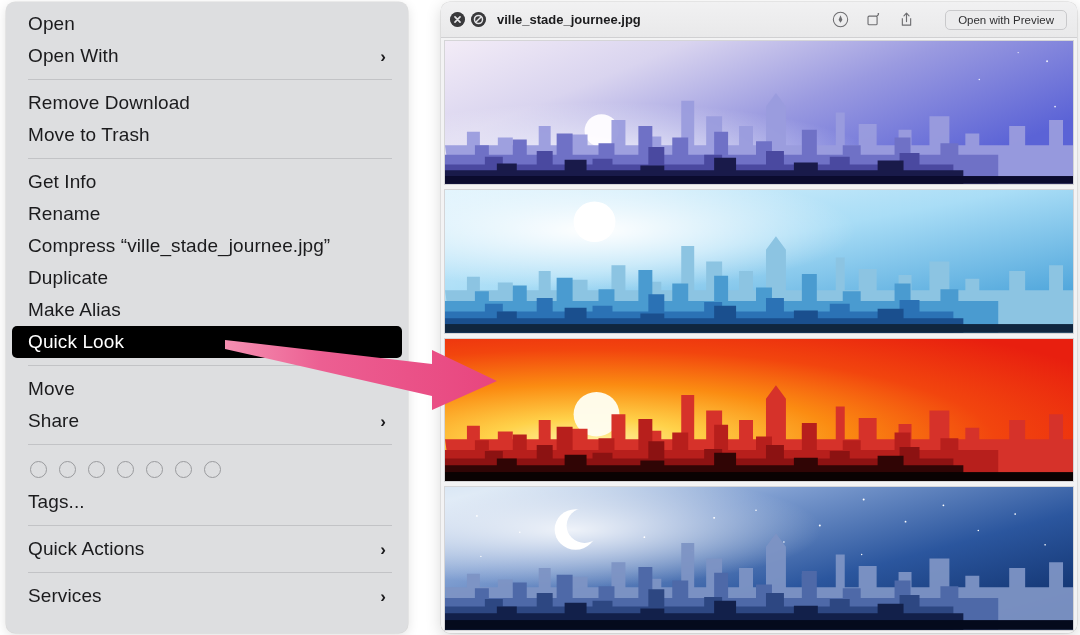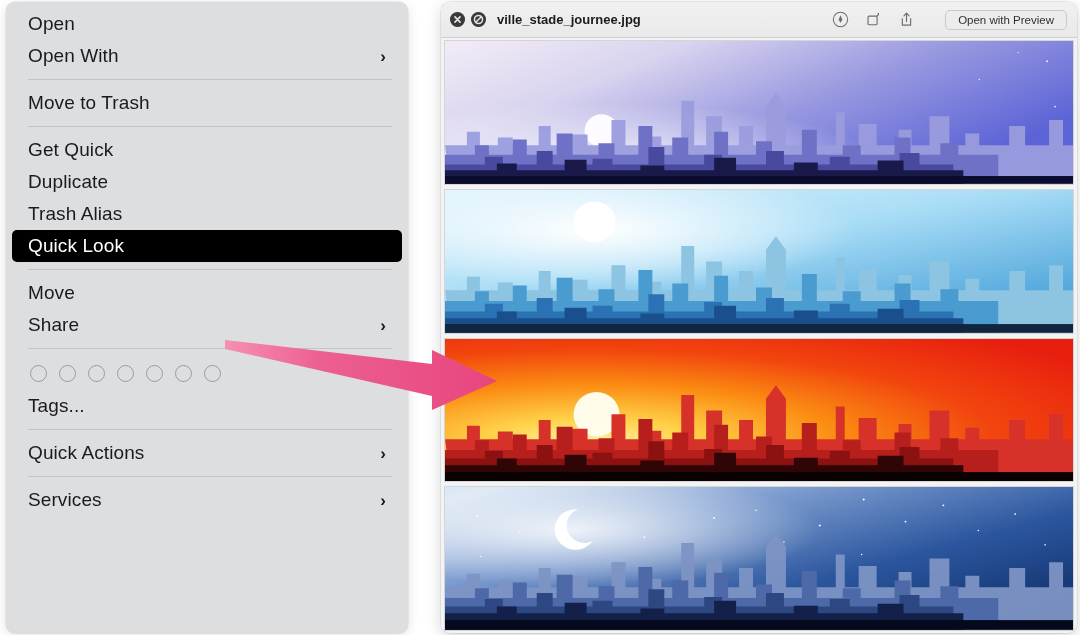--- a/index.html
+++ b/index.html
@@ -129,31 +129,40 @@
   <div class="context-menu" id="context-menu">
       <div class="menu-row">
         <span class="label">Open</span>
       </div>
       <div class="menu-row">
         <span class="label">Open With</span>
         <span class="chev">›</span>
       </div>
       <div class="sep"></div>
       <div class="menu-row">
+        <span class="label">Remove Download</span>
+      </div>
+      <div class="menu-row">
         <span class="label">Move to Trash</span>
       </div>
       <div class="sep"></div>
       <div class="menu-row">
-        <span class="label">Get Quick</span>
+        <span class="label">Get Info</span>
+      </div>
+      <div class="menu-row">
+        <span class="label">Rename</span>
+      </div>
+      <div class="menu-row">
+        <span class="label">Compress “ville_stade_journee.jpg”</span>
       </div>
       <div class="menu-row">
         <span class="label">Duplicate</span>
       </div>
       <div class="menu-row">
-        <span class="label">Trash Alias</span>
+        <span class="label">Make Alias</span>
       </div>
       <div class="menu-row selected">
         <span class="label">Quick Look</span>
       </div>
       <div class="sep"></div>
       <div class="menu-row">
         <span class="label">Move</span>
       </div>
       <div class="menu-row">
         <span class="label">Share</span>

